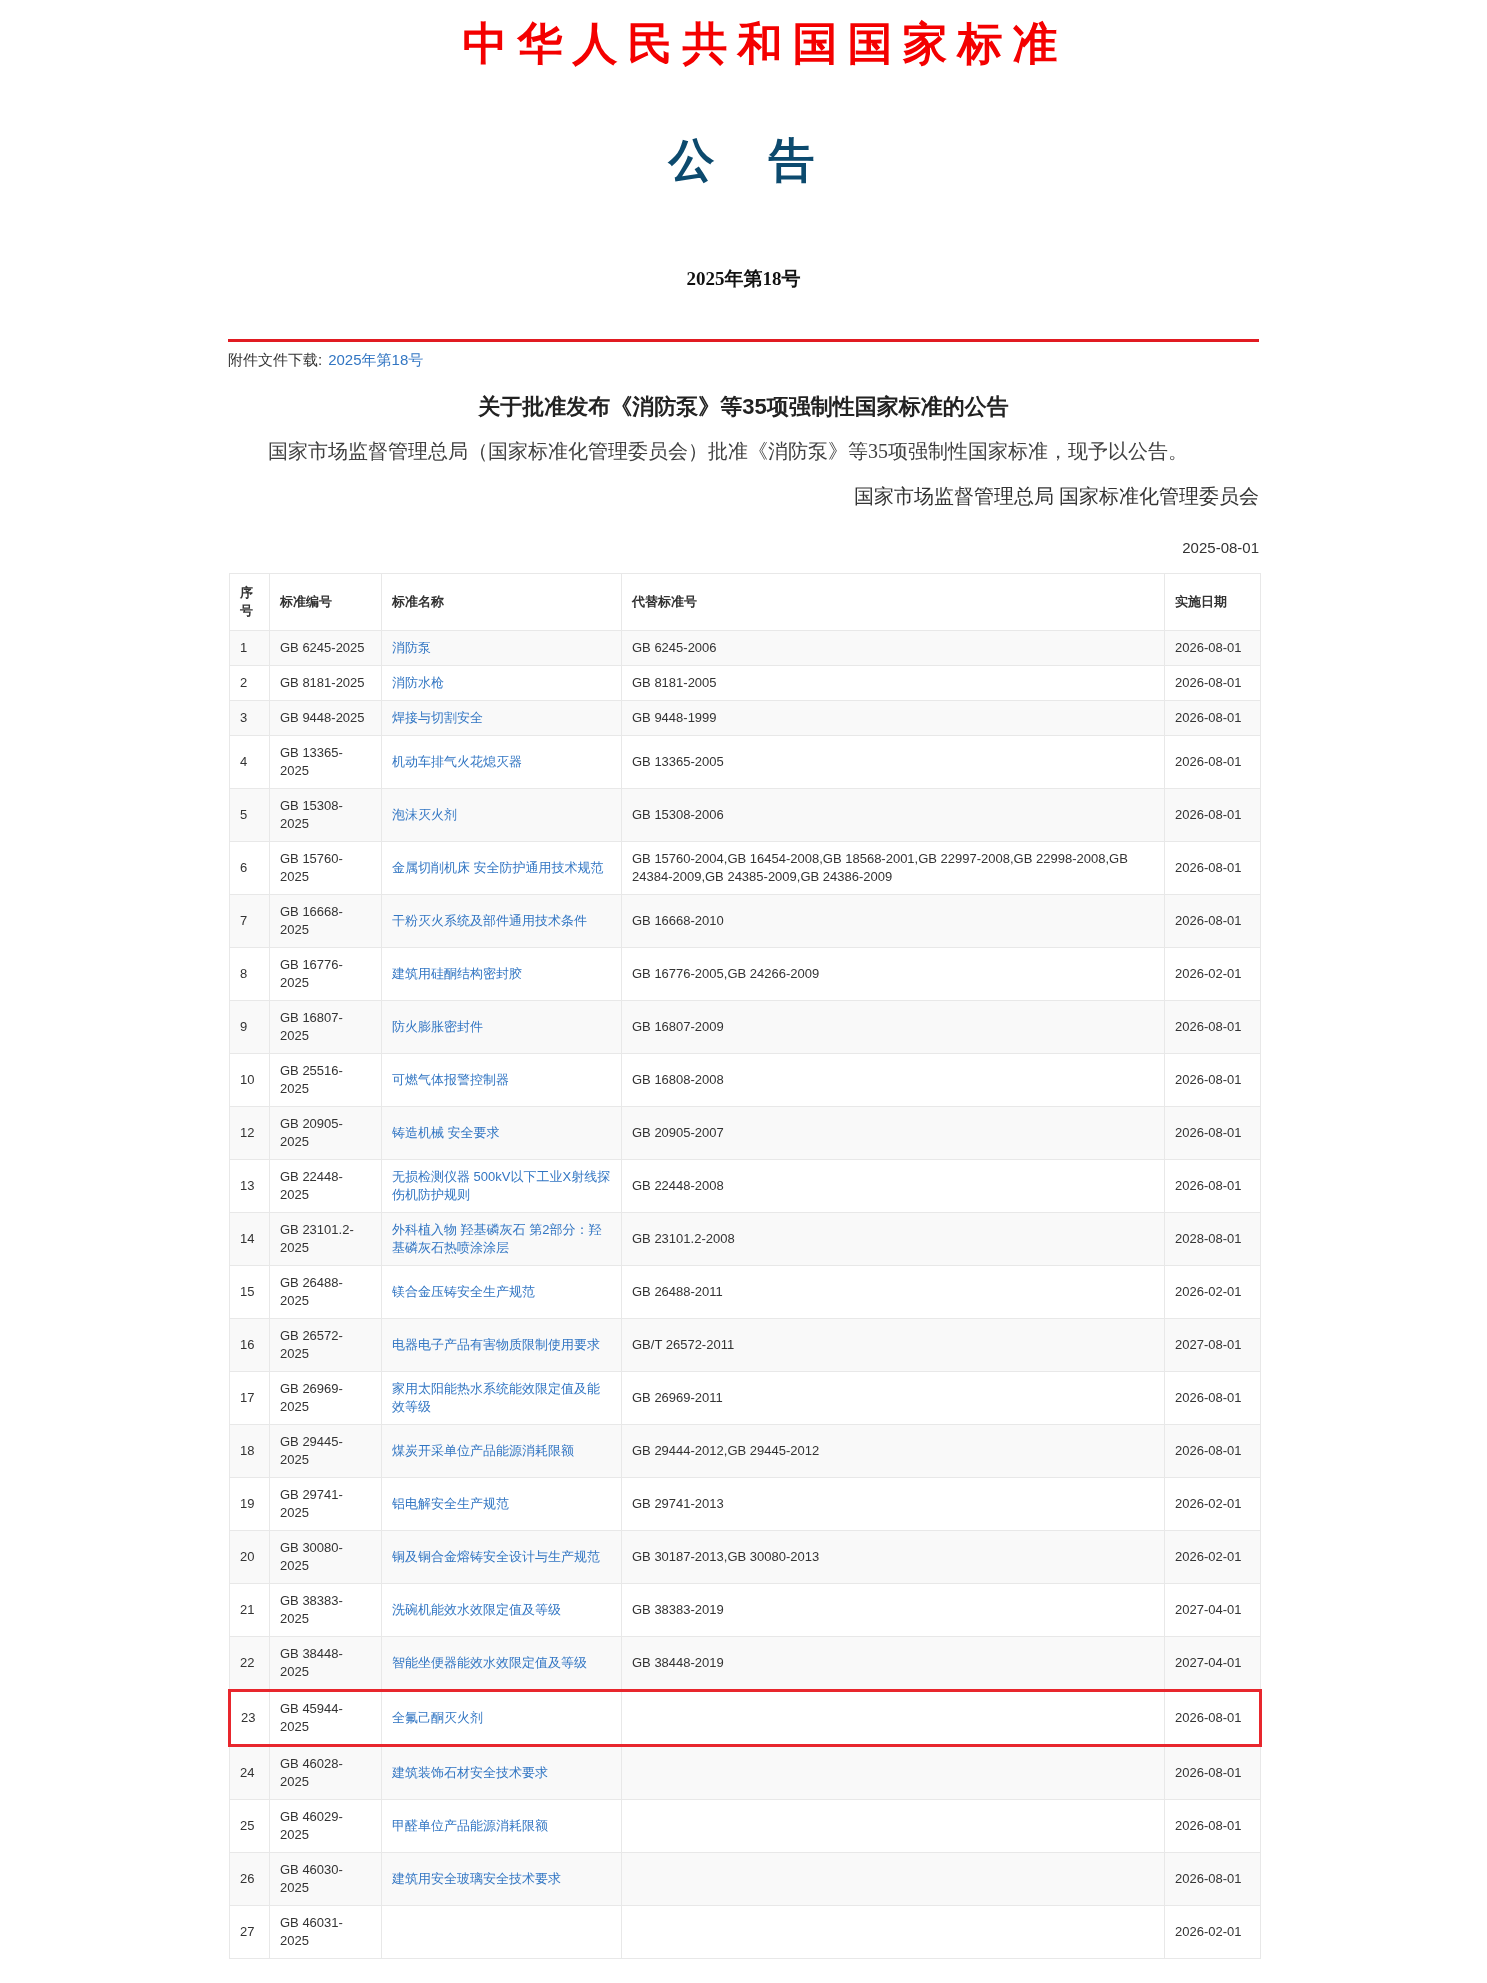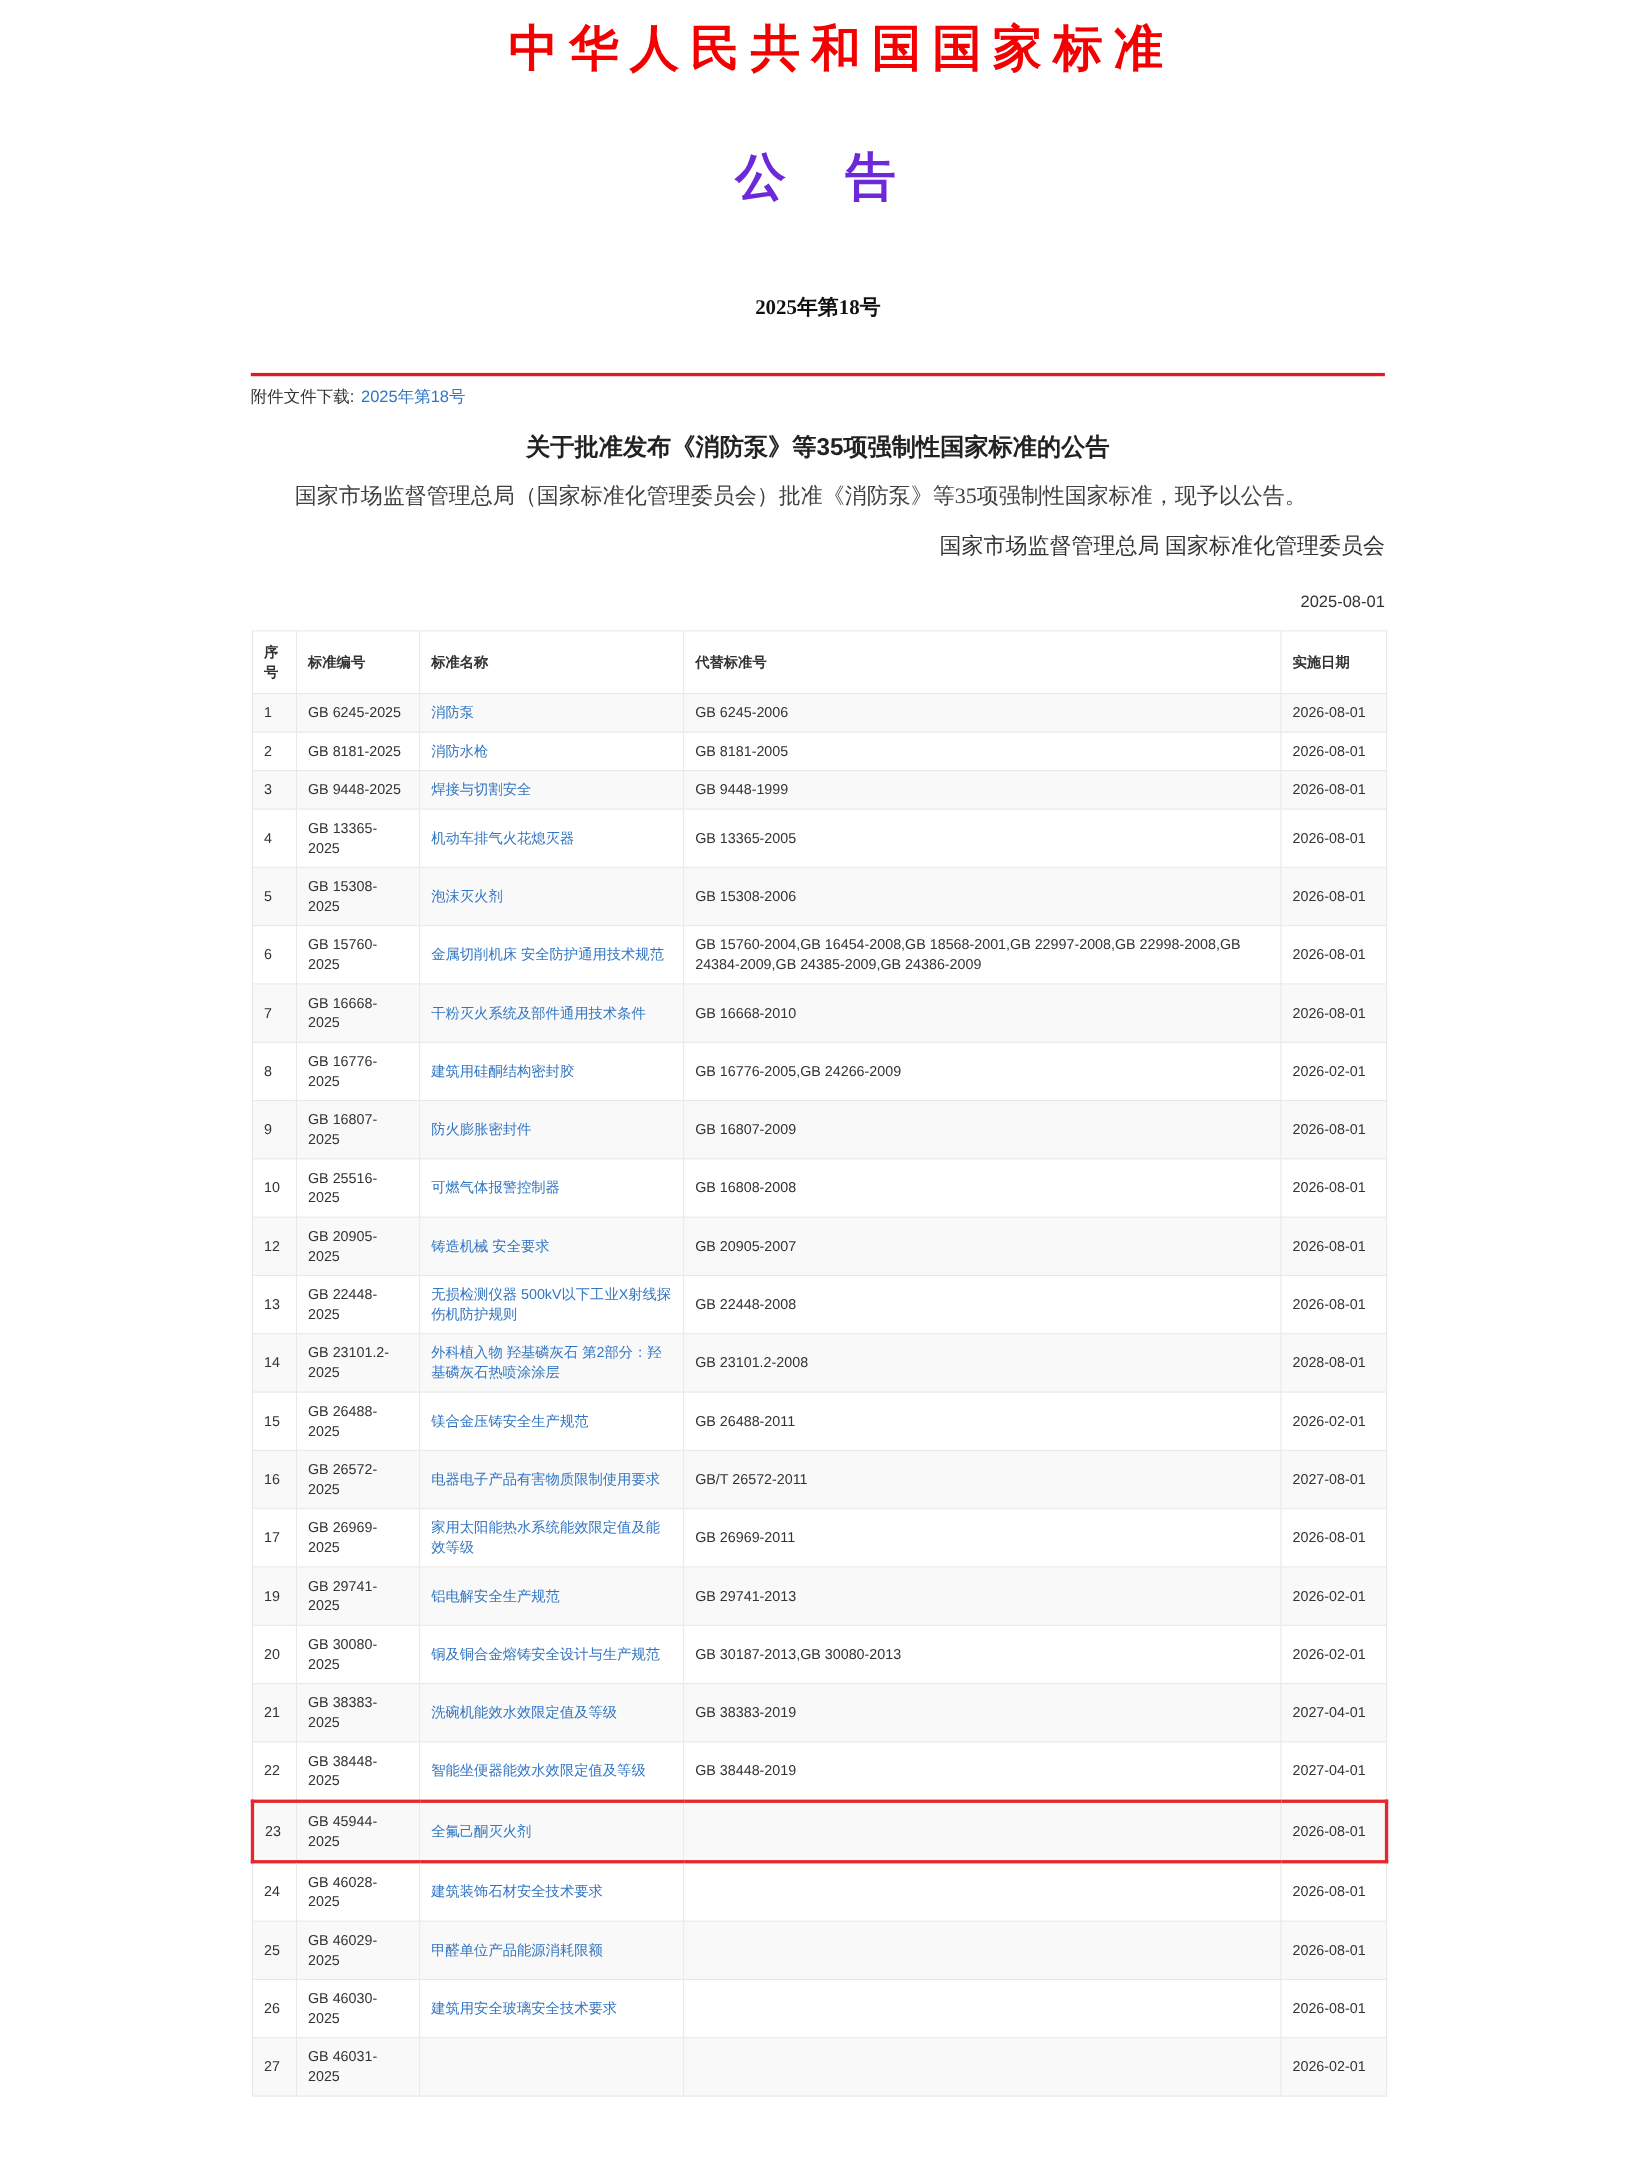--- a/index.html
+++ b/index.html
@@ -109,21 +109,21 @@
   tr.hl td { border-top: 3px solid #e8262d !important; border-bottom: 3px solid #e8262d !important; }
   tr.hl td:first-child { border-left: 3px solid #e8262d !important; }
   tr.hl td:last-child { border-right: 3px solid #e8262d !important; }
 </style>
 </head>
 <body>
 
 <div class="page">
 
   <div class="doc-title" style="color: rgb(244, 0, 0); margin-left: 43px;">中华人民共和国国家标准</div>
-  <div class="doc-subtitle" style="color: #6d28d9;">公　告</div>
+  <div class="doc-subtitle" style="color: #0c4a6e;">公　告</div>
   <div class="issue-number">2025年第18号</div>
 
   <div class="content">
 
     <hr class="red-rule">
 
     <div class="attachment">
       <span>附件文件下载:</span><a href="#">2025年第18号</a>
     </div>
 
@@ -258,20 +258,27 @@
             <td class="c-date">2027-08-01</td>
           </tr>
           <tr>
             <td class="c-no">17</td>
             <td class="c-code">GB 26969-2025</td>
             <td class="c-name"><a href="#">家用太阳能热水系统能效限定值及能效等级</a></td>
             <td class="c-rep">GB 26969-2011</td>
             <td class="c-date">2026-08-01</td>
           </tr>
           <tr>
+            <td class="c-no">18</td>
+            <td class="c-code">GB 29445-2025</td>
+            <td class="c-name"><a href="#">煤炭开采单位产品能源消耗限额</a></td>
+            <td class="c-rep">GB 29444-2012,GB 29445-2012</td>
+            <td class="c-date">2026-08-01</td>
+          </tr>
+          <tr>
             <td class="c-no">19</td>
             <td class="c-code">GB 29741-2025</td>
             <td class="c-name"><a href="#">铝电解安全生产规范</a></td>
             <td class="c-rep">GB 29741-2013</td>
             <td class="c-date">2026-02-01</td>
           </tr>
           <tr>
             <td class="c-no">20</td>
             <td class="c-code">GB 30080-2025</td>
             <td class="c-name"><a href="#">铜及铜合金熔铸安全设计与生产规范</a></td>

